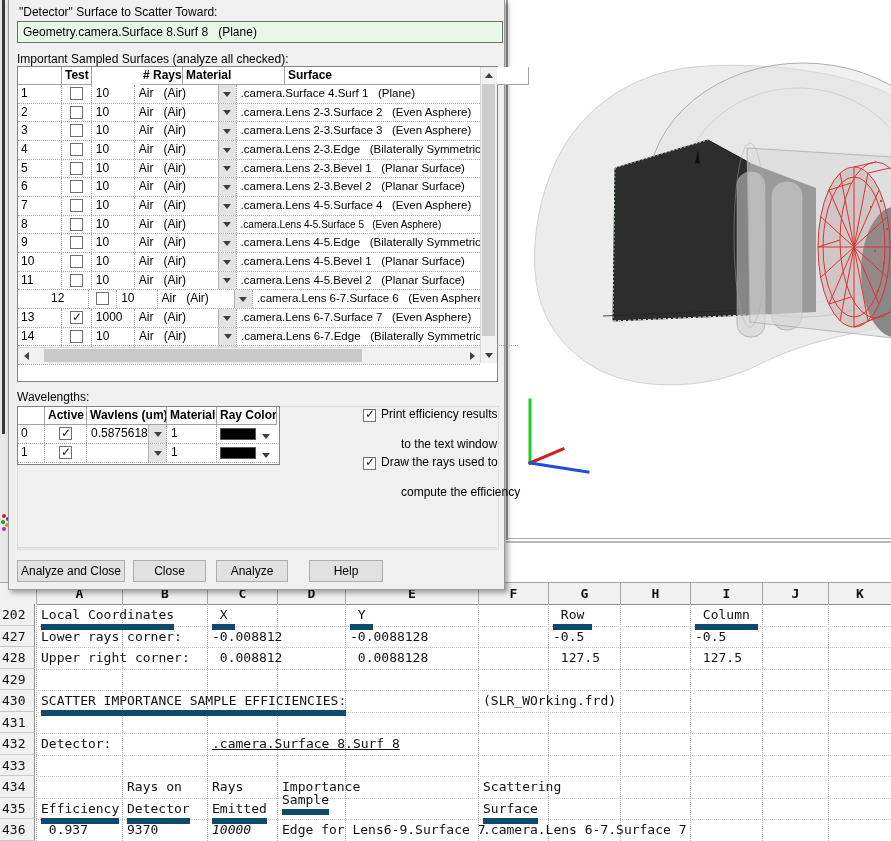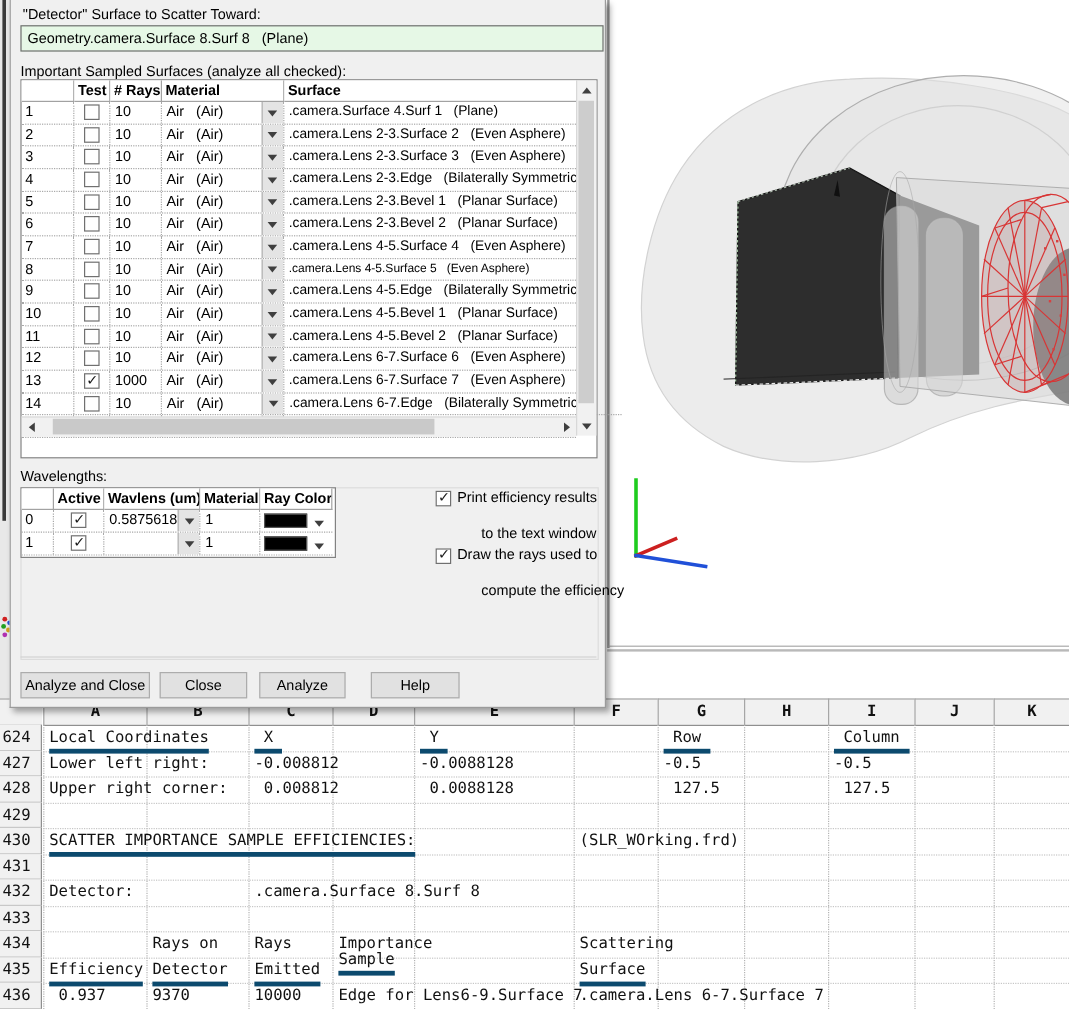--- a/index.html
+++ b/index.html
@@ -19,21 +19,21 @@
   #sheet{left:0;top:582px;width:891px;height:259px;background:#fff;
          font-family:"DejaVu Sans Mono",monospace;font-size:13px;color:#111;}
   .sh-hcell{position:absolute;top:0;height:21px;background:#f1f1f1;border-left:1px solid #a6a6a6;
             border-top:1px solid #a6a6a6;border-bottom:1px solid #8f8f8f;
             text-align:center;font-weight:bold;line-height:21px;}
   .sh-rnum{position:absolute;left:0;width:35px;background:#f1f1f1;border-right:1px solid #8f8f8f;
            border-bottom:1px solid #c8c8c8;padding-left:2px;box-sizing:border-box;line-height:21px;}
   .sh-vline{position:absolute;width:0;border-left:1px dotted #b3b3b3;}
   .sh-hline{position:absolute;height:0;border-top:1px dotted #c6c6c6;}
   .sh-cell{position:absolute;white-space:pre;line-height:18px;}
-  .sh-u{border-bottom:4px solid #0c4a6e;display:inline-block;}
+  .sh-u{border-bottom:6px solid #0c4a6e;display:inline-block;}
   
   #dialog{left:8px;top:0;width:497px;height:590px;background:#f0f0f0;
           border:1px solid #9b9b9b;border-top:none;box-sizing:border-box;
           box-shadow:3px 3px 5px rgba(0,0,0,0.35);font-size:12px;}
   #det-label{left:10px;top:5px;}
   #det-field{left:8px;top:21px;width:479px;height:20px;background:#e6f8e6;border:1px solid #6e6e6e;
              line-height:20px;padding-left:5px;white-space:pre;}
   #imp-label{left:8px;top:52px;}
   #surf-table{left:8px;top:66px;width:479px;height:314px;background:#fff;border:1px solid #828282;}
   .st-header{position:absolute;left:0;top:0;height:18px;display:flex;font-weight:bold;}
@@ -177,30 +177,30 @@
       <div class="sh-vline" style="left: 122px; top: 22px; height: 236.5px;"></div>
       <div class="sh-vline" style="left: 207px; top: 22px; height: 236.5px;"></div>
       <div class="sh-vline" style="left: 277px; top: 22px; height: 236.5px;"></div>
       <div class="sh-vline" style="left: 345px; top: 22px; height: 236.5px;"></div>
       <div class="sh-vline" style="left: 478px; top: 22px; height: 236.5px;"></div>
       <div class="sh-vline" style="left: 548px; top: 22px; height: 236.5px;"></div>
       <div class="sh-vline" style="left: 620px; top: 22px; height: 236.5px;"></div>
       <div class="sh-vline" style="left: 690px; top: 22px; height: 236.5px;"></div>
       <div class="sh-vline" style="left: 762px; top: 22px; height: 236.5px;"></div>
       <div class="sh-vline" style="left: 828px; top: 22px; height: 236.5px;"></div>
-      <div class="sh-rnum" style="top: 22px; height: 21.5px;">624</div>
+      <div class="sh-rnum" style="top: 22px; height: 21.5px;">202</div>
       <div class="sh-hline" style="left: 36px; top: 43.5px; width: 855px;"></div>
       <div class="sh-cell" style="left: 41px; top: 24px;"><span class="sh-u">Local Coordinates</span></div>
       <div class="sh-cell" style="left: 212px; top: 24px;"><span class="sh-u"> X </span></div>
       <div class="sh-cell" style="left: 350px; top: 24px;"><span class="sh-u"> Y </span></div>
       <div class="sh-cell" style="left: 553px; top: 24px;"><span class="sh-u"> Row </span></div>
       <div class="sh-cell" style="left: 695px; top: 24px;"><span class="sh-u"> Column </span></div>
       <div class="sh-rnum" style="top: 43.5px; height: 21.5px;">427</div>
       <div class="sh-hline" style="left: 36px; top: 65px; width: 855px;"></div>
-      <div class="sh-cell" style="left: 41px; top: 45.5px;">Lower left right:</div>
+      <div class="sh-cell" style="left: 41px; top: 45.5px;">Lower rays corner:</div>
       <div class="sh-cell" style="left: 212px; top: 45.5px;">-0.008812</div>
       <div class="sh-cell" style="left: 350px; top: 45.5px;">-0.0088128</div>
       <div class="sh-cell" style="left: 553px; top: 45.5px;">-0.5</div>
       <div class="sh-cell" style="left: 695px; top: 45.5px;">-0.5</div>
       <div class="sh-rnum" style="top: 65px; height: 21.5px;">428</div>
       <div class="sh-hline" style="left: 36px; top: 86.5px; width: 855px;"></div>
       <div class="sh-cell" style="left: 41px; top: 67px;">Upper right corner:</div>
       <div class="sh-cell" style="left: 212px; top: 67px;"> 0.008812</div>
       <div class="sh-cell" style="left: 350px; top: 67px;"> 0.0088128</div>
       <div class="sh-cell" style="left: 553px; top: 67px;"> 127.5</div>
@@ -209,55 +209,55 @@
       <div class="sh-hline" style="left: 36px; top: 108px; width: 855px;"></div>
       <div class="sh-rnum" style="top: 108px; height: 21.5px;">430</div>
       <div class="sh-hline" style="left: 36px; top: 129.5px; width: 855px;"></div>
       <div class="sh-cell" style="left: 41px; top: 110px;"><span class="sh-u">SCATTER IMPORTANCE SAMPLE EFFICIENCIES:</span></div>
       <div class="sh-cell" style="left: 483px; top: 110px;">(SLR_WOrking.frd)</div>
       <div class="sh-rnum" style="top: 129.5px; height: 21.5px;">431</div>
       <div class="sh-hline" style="left: 36px; top: 151px; width: 855px;"></div>
       <div class="sh-rnum" style="top: 151px; height: 21.5px;">432</div>
       <div class="sh-hline" style="left: 36px; top: 172.5px; width: 855px;"></div>
       <div class="sh-cell" style="left: 41px; top: 153px;">Detector:</div>
-      <div class="sh-cell" style="left: 212px; top: 153px;">.camera.Surface 8.Surf 8</div>
+      <div class="sh-cell" style="left: 212px; top: 153px; text-decoration: underline;">.camera.Surface 8.Surf 8</div>
       <div class="sh-rnum" style="top: 172.5px; height: 21.5px;">433</div>
       <div class="sh-hline" style="left: 36px; top: 194px; width: 855px;"></div>
       <div class="sh-rnum" style="top: 194px; height: 21.5px;">434</div>
       <div class="sh-hline" style="left: 36px; top: 215.5px; width: 855px;"></div>
       <div class="sh-cell" style="left: 127px; top: 196px;">Rays on</div>
       <div class="sh-cell" style="left: 212px; top: 196px;">Rays</div>
       <div class="sh-cell" style="left: 282px; top: 196px;">Importance</div>
       <div class="sh-cell" style="left: 483px; top: 196px;">Scattering</div>
       <div class="sh-rnum" style="top: 215.5px; height: 21.5px;">435</div>
       <div class="sh-hline" style="left: 36px; top: 237px; width: 855px;"></div>
       <div class="sh-cell" style="left: 41px; top: 217.5px;"><span class="sh-u">Efficiency</span></div>
       <div class="sh-cell" style="left: 127px; top: 217.5px;"><span class="sh-u">Detector</span></div>
       <div class="sh-cell" style="left: 212px; top: 217.5px;"><span class="sh-u">Emitted</span></div>
       <div class="sh-cell" style="left: 282px; top: 209px;"><span class="sh-u">Sample</span></div>
       <div class="sh-cell" style="left: 483px; top: 217.5px;"><span class="sh-u">Surface</span></div>
       <div class="sh-rnum" style="top: 237px; height: 21.5px;">436</div>
       <div class="sh-hline" style="left: 36px; top: 258.5px; width: 855px;"></div>
       <div class="sh-cell" style="left: 41px; top: 239px;"> 0.937</div>
       <div class="sh-cell" style="left: 127px; top: 239px;">9370</div>
-      <div class="sh-cell" style="left: 212px; top: 239px;">10000</div>
+      <div class="sh-cell" style="left: 212px; top: 239px; font-style: italic;">10000</div>
       <div class="sh-cell" style="left: 282px; top: 239px;">Edge for Lens6-9.Surface 7</div>
       <div class="sh-cell" style="left: 483px; top: 239px;">.camera.Lens 6-7.Surface 7</div>
     </div>
 
   <div class="abs" id="dialog">
     <div class="abs" id="det-label">"Detector" Surface to Scatter Toward:</div>
     <div class="abs" id="det-field">Geometry.camera.Surface 8.Surf 8   (Plane)</div>
     <div class="abs" id="imp-label">Important Sampled Surfaces (analyze all checked):</div>
 
     <div class="abs" id="surf-table">
         <div class="st-header">
           <div class="st-hcell" style="width: 44px;"></div>
           <div class="st-hcell" style="width: 30px;">Test</div>
-          <div class="st-hcell" style="width: 43px;"># Rays</div>
+          <div class="st-hcell" style="width: 43px; margin-left: 48px;"># Rays</div>
           <div class="st-hcell" style="width: 102px;">Material</div>
           <div class="st-hcell" style="width: 244px;">Surface</div>
         </div>
         <div class="st-row" style="top: 18px; width: 462px;">
           <div class="st-c" style="width: 44px; padding-left: 3px;">1</div>
           <div class="st-c" style="width: 30px; text-align: center; padding-top: 2px;"><span class="cb"></span></div>
           <div class="st-c" style="width: 43px; padding-left: 4px;">10</div>
           <div class="st-c" style="width: 102px; padding-left: 4px;">Air   (Air)<span class="combo"><span class="tri-d"></span></span></div>
           <div class="st-c" style="width: 244px; padding-left: 4px; font-size: 11.5px; border-right: none;">.camera.Surface 4.Surf 1   (Plane)</div>
         </div>
@@ -325,21 +325,21 @@
           <div class="st-c" style="width: 244px; padding-left: 4px; font-size: 11.5px; border-right: none;">.camera.Lens 4-5.Bevel 1   (Planar Surface)</div>
         </div>
         <div class="st-row" style="top: 204.6px; width: 462px;">
           <div class="st-c" style="width: 44px; padding-left: 3px;">11</div>
           <div class="st-c" style="width: 30px; text-align: center; padding-top: 2px;"><span class="cb"></span></div>
           <div class="st-c" style="width: 43px; padding-left: 4px;">10</div>
           <div class="st-c" style="width: 102px; padding-left: 4px;">Air   (Air)<span class="combo"><span class="tri-d"></span></span></div>
           <div class="st-c" style="width: 244px; padding-left: 4px; font-size: 11.5px; border-right: none;">.camera.Lens 4-5.Bevel 2   (Planar Surface)</div>
         </div>
         <div class="st-row" style="top: 223.26px; width: 462px;">
-          <div class="st-c" style="width: 44px; padding-left: 3px;">12</div>
+          <div class="st-c" style="width: 44px; padding-left: 3px; margin-left: 30px;">12</div>
           <div class="st-c" style="width: 30px; text-align: center; padding-top: 2px;"><span class="cb"></span></div>
           <div class="st-c" style="width: 43px; padding-left: 4px;">10</div>
           <div class="st-c" style="width: 102px; padding-left: 4px;">Air   (Air)<span class="combo"><span class="tri-d"></span></span></div>
           <div class="st-c" style="width: 244px; padding-left: 4px; font-size: 11.5px; border-right: none;">.camera.Lens 6-7.Surface 6   (Even Asphere)</div>
         </div>
         <div class="st-row" style="top: 241.92px; width: 462px;">
           <div class="st-c" style="width: 44px; padding-left: 3px;">13</div>
           <div class="st-c" style="width: 30px; text-align: center; padding-top: 2px;"><span class="cb on"></span></div>
           <div class="st-c" style="width: 43px; padding-left: 4px;">1000</div>
           <div class="st-c" style="width: 102px; padding-left: 4px;">Air   (Air)<span class="combo"><span class="tri-d"></span></span></div>

